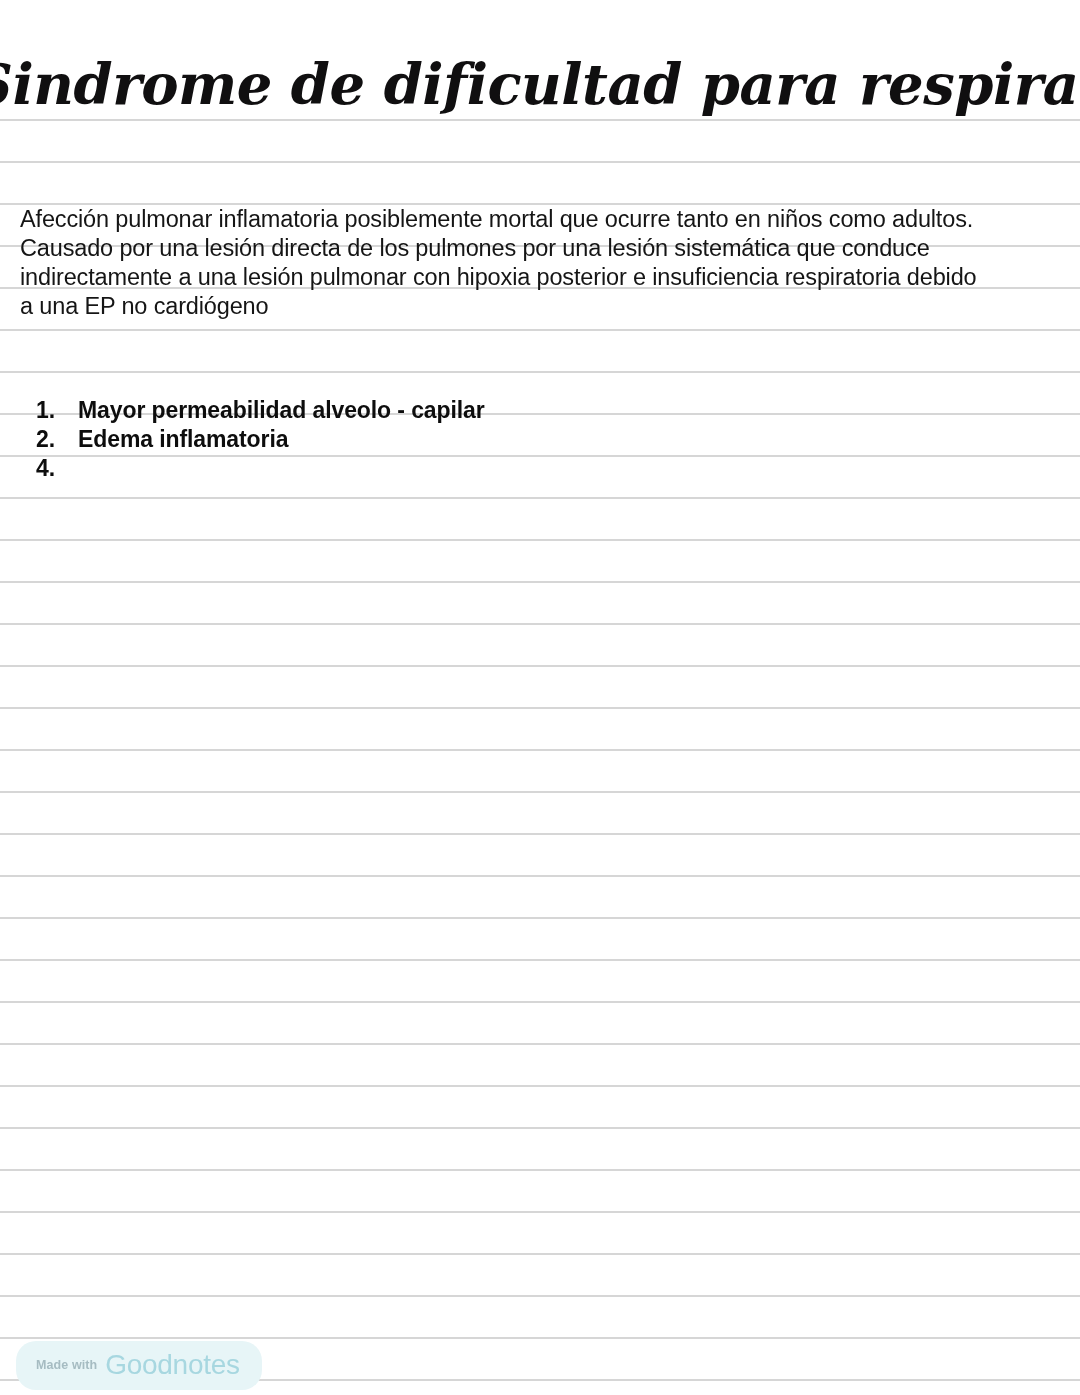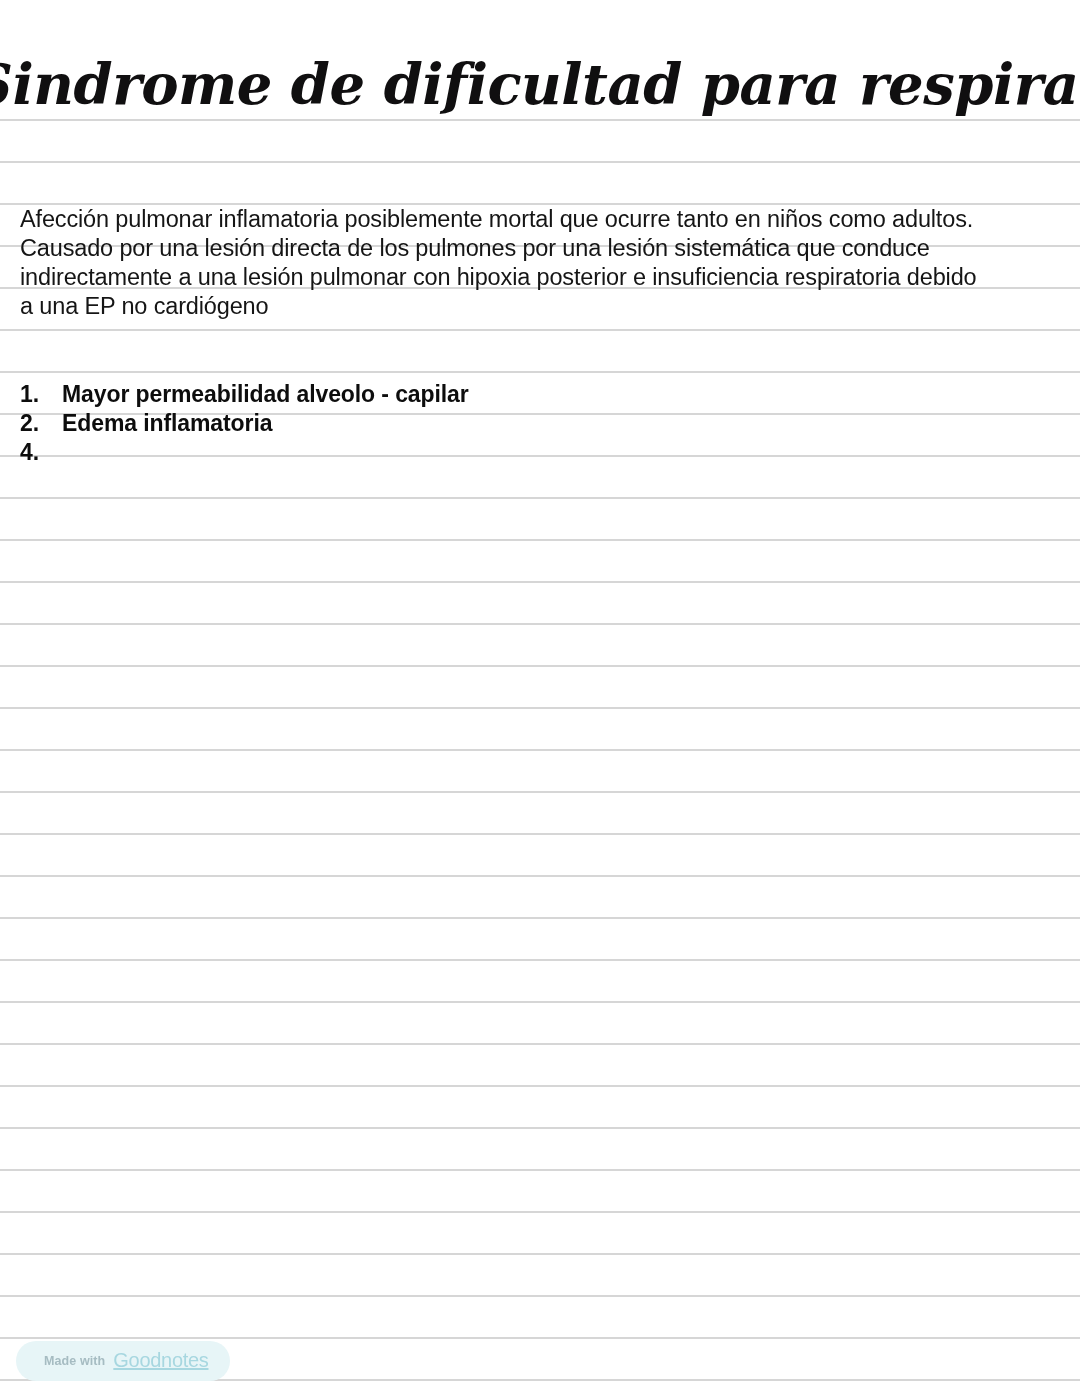--- a/index.html
+++ b/index.html
@@ -85,21 +85,21 @@
   .para-line {
     display: block;
     white-space: nowrap;
   }
 
   #numbered-list {
     position: absolute;
     left: 20px;
     top: 380px;
     width: 1000px;
-    margin: 0;
+    margin: 16px;
     padding: 0;
     list-style: none;
     font-size: 23px;
     line-height: 29px;
     font-weight: bold;
     color: #0d0d0d;
     letter-spacing: -0.1px;
   }
   #numbered-list li {
     display: block;
@@ -126,28 +126,26 @@
     padding: 8px 22px 9px 20px;
     border-radius: 20px;
     background: #e7f5f7;
     z-index: 5;
   }
   #goodnotes-badge .made-with {
     font-size: 12.5px;
     font-weight: 600;
     color: #a6bcc2;
     letter-spacing: 0.1px;
-    margin-left: 8px;
   }
   #goodnotes-badge .brand {
-    font-size: 20px;
+    font-size: 28px;
     font-weight: 400;
     color: #a7d7e0;
     letter-spacing: -0.3px;
-    text-decoration: underline;
   }
 </style>
 </head>
 <body>
 
 <div id="page">
 
   <div id="rules">
       <div class="rule" style="top: 119px; background: rgb(214, 214, 214);"></div>
       <div class="rule" style="top: 161px; background: rgb(214, 214, 214);"></div>

